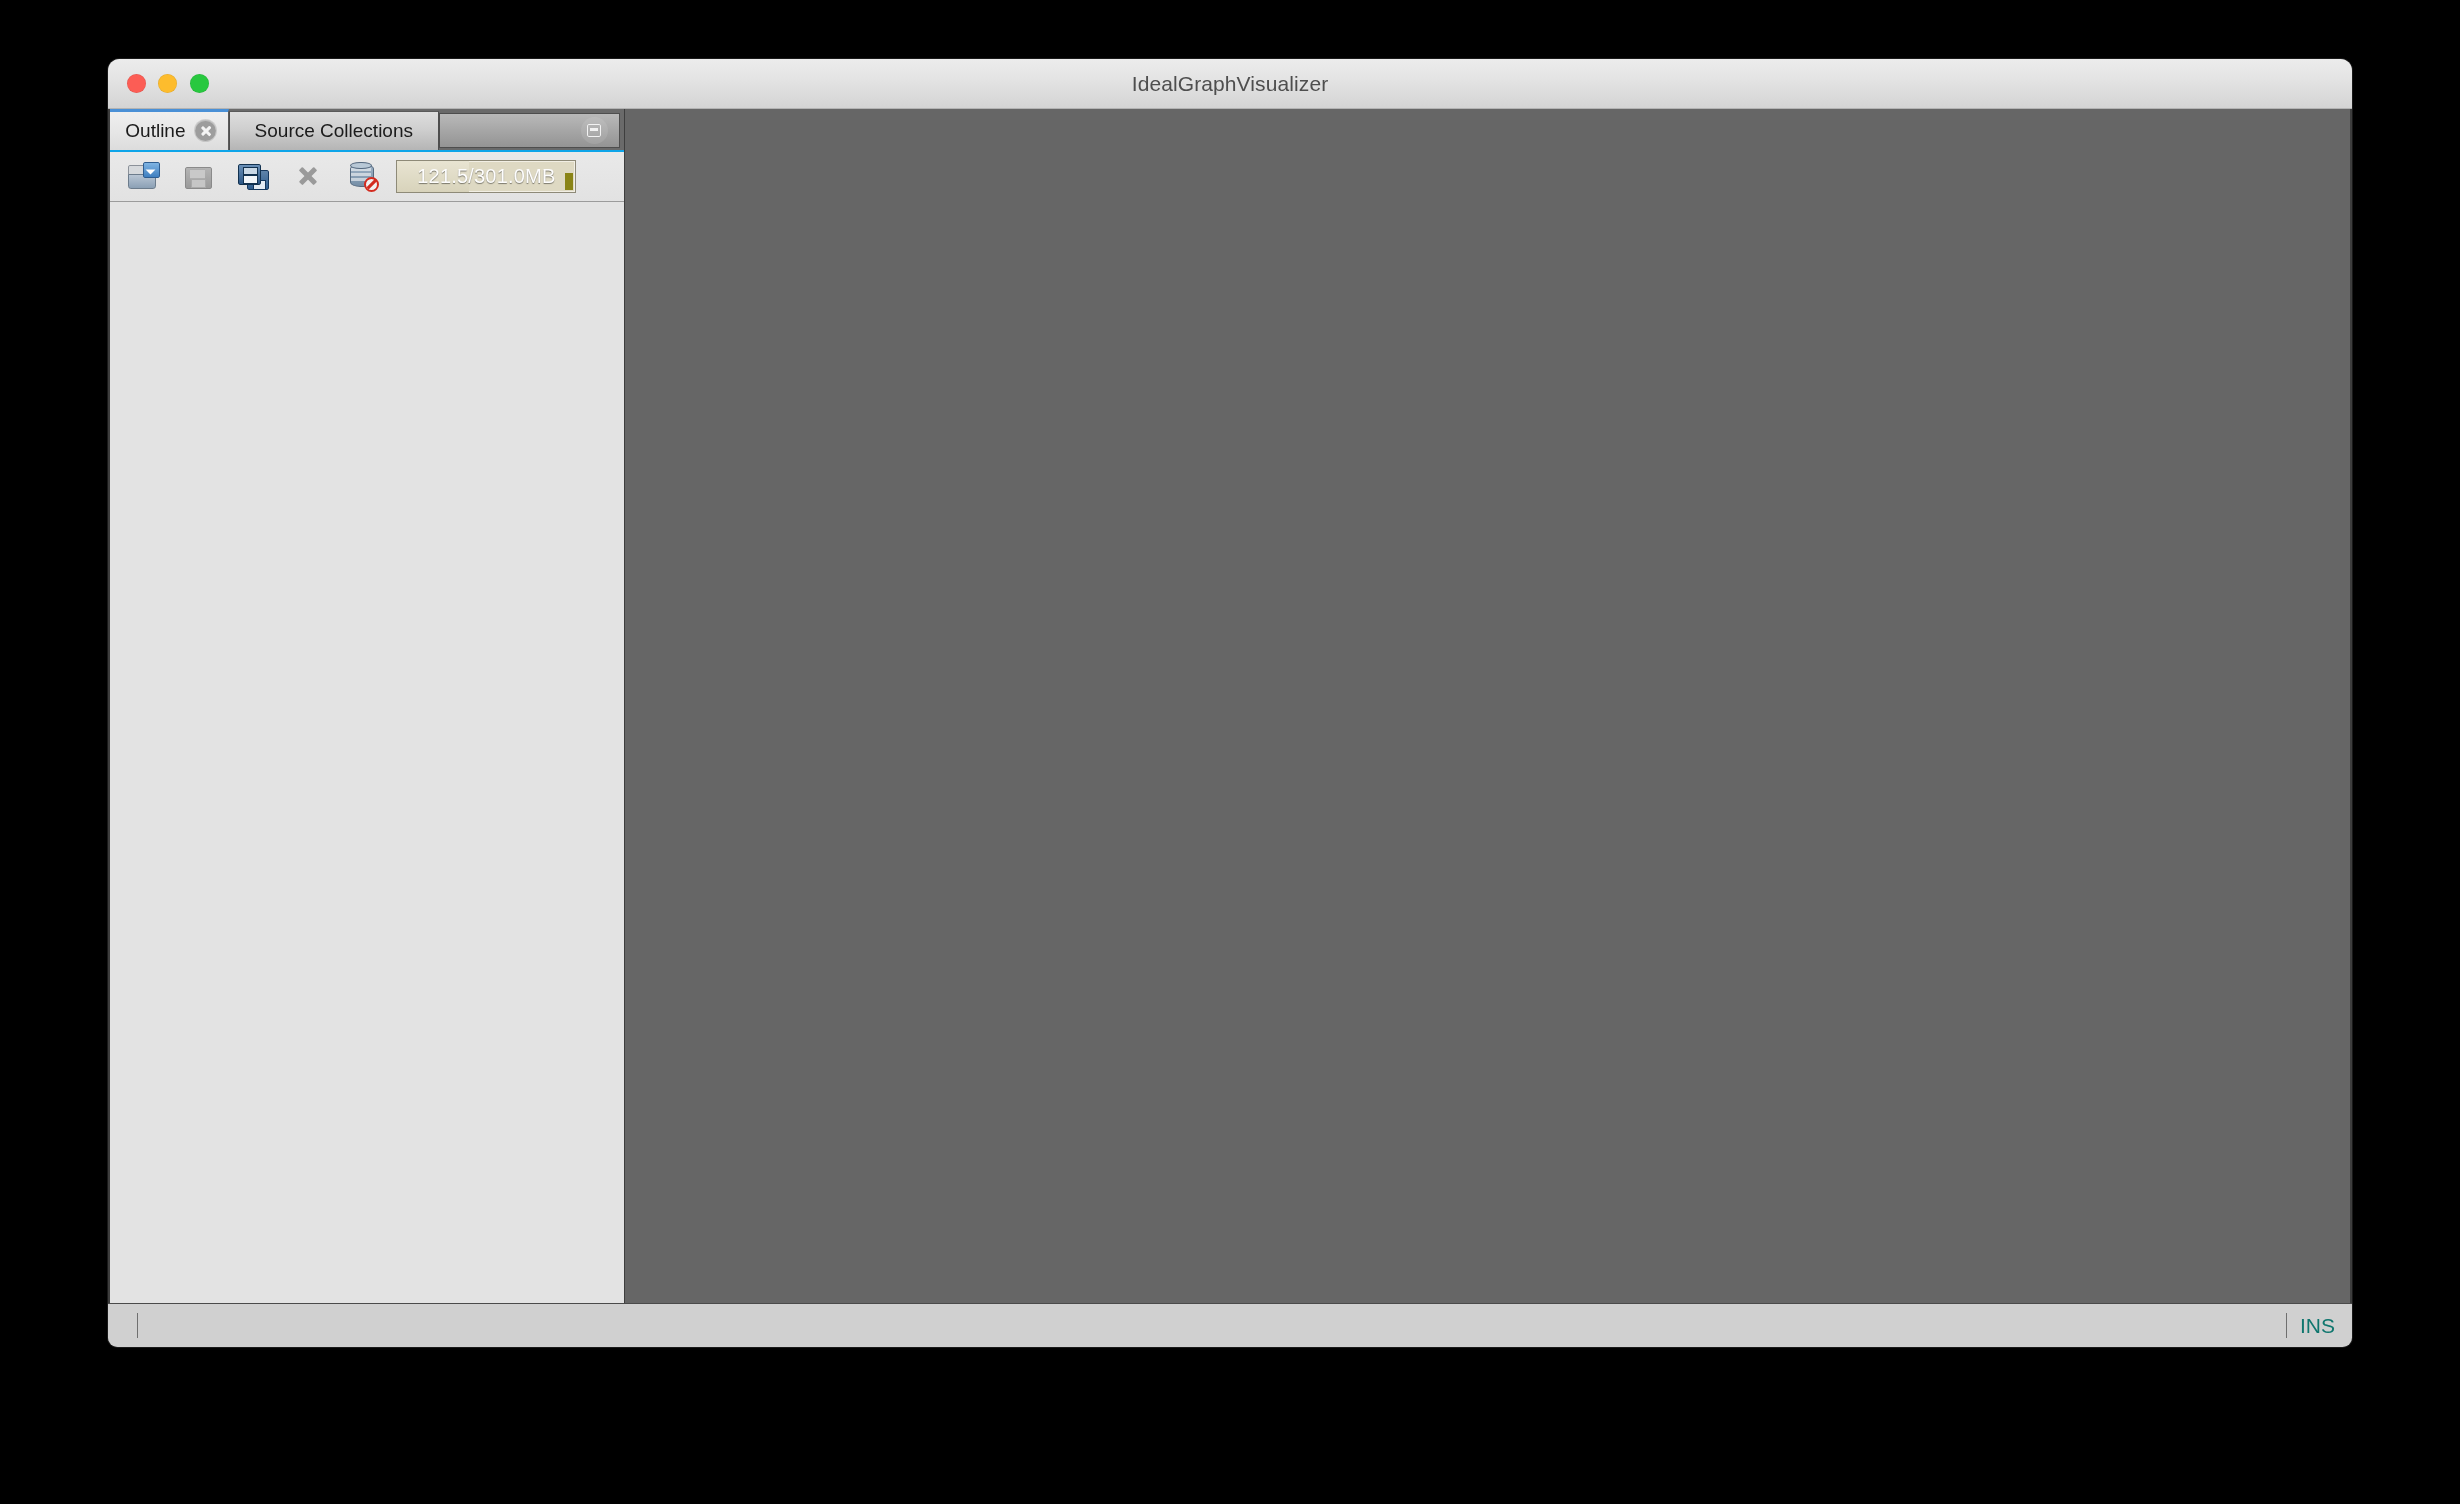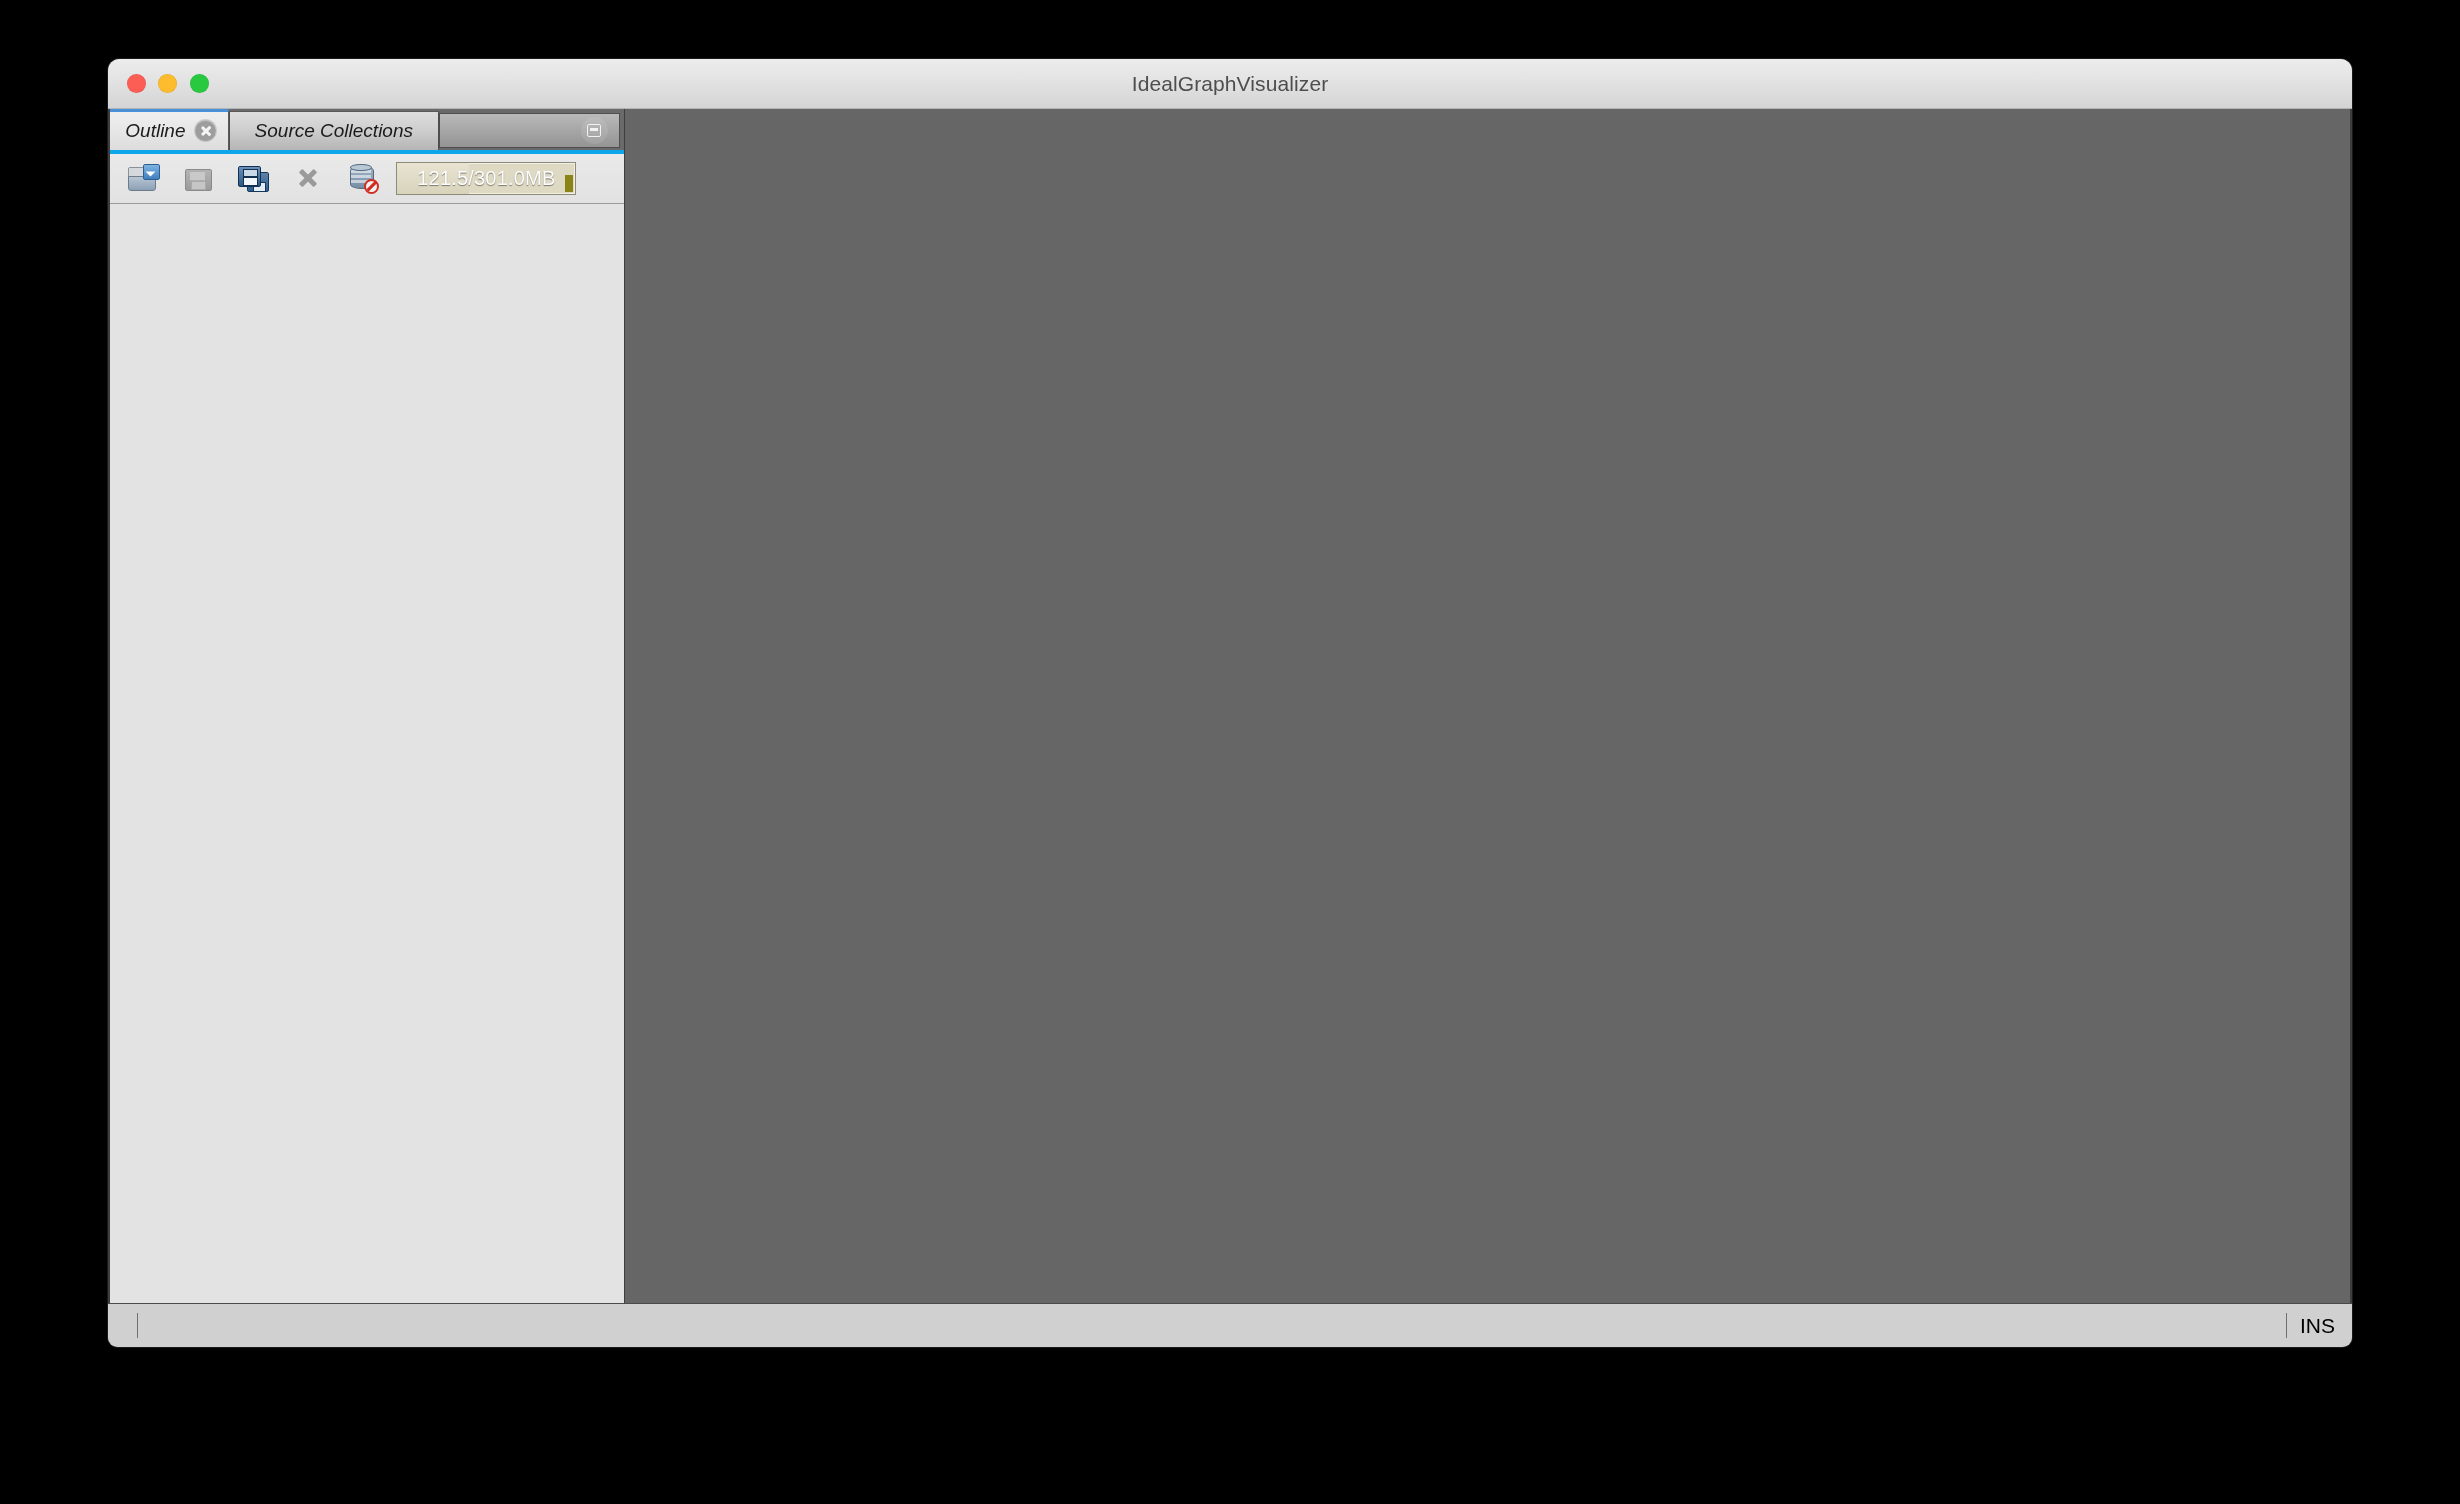--- a/index.html
+++ b/index.html
@@ -93,22 +93,21 @@
     box-sizing: border-box;
   }
 
   
   #tab-strip {
     flex: 0 0 40px;
     display: flex;
     align-items: stretch;
     background: #6a6a6a;
     position: relative;
-    border-bottom: 4px solid #0ea5e9;
-    font-style: italic;
+    border-bottom: 2px solid #0ea5e9;
   }
   .tab {
     position: relative;
     display: flex;
     align-items: center;
     box-sizing: border-box;
     user-select: none;
     font-size: 19px;
     color: #1b1b1b;
     white-space: nowrap;
@@ -401,21 +400,21 @@
   #status-bar .spacer { flex: 1 1 auto; }
   .status-sep {
     width: 1px;
     height: 25px;
     background: #6f6f6f;
     flex: 0 0 1px;
   }
   #status-insert {
     padding: 0 17px 0 13.4px;
     font-size: 21px;
-    color: #000000;
+    color: #0f766e;
     user-select: none;
     white-space: nowrap;
   }
   #status-left-pad { flex: 0 0 29px; }
 </style>
 </head>
 <body>
 
 <div id="app-window">
 

